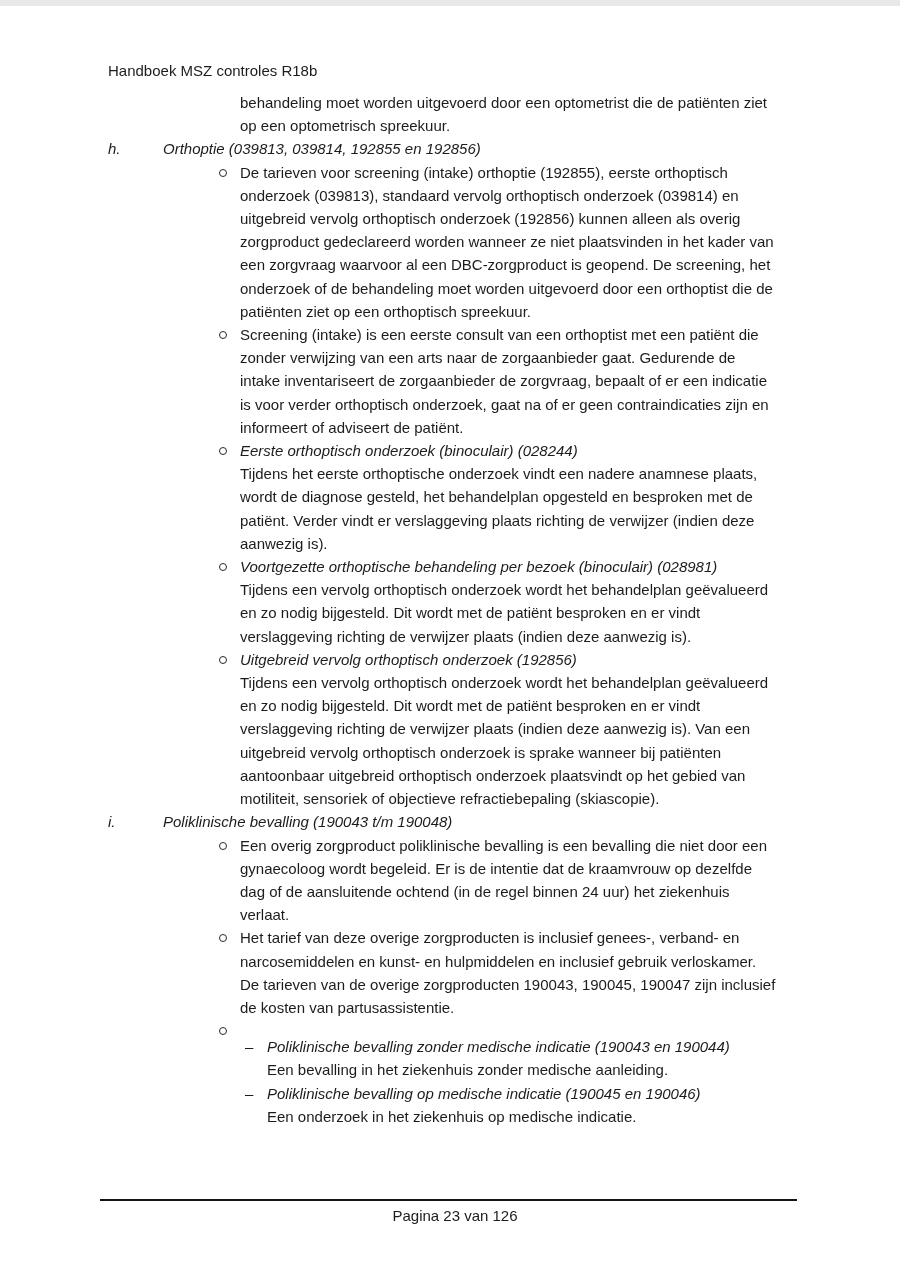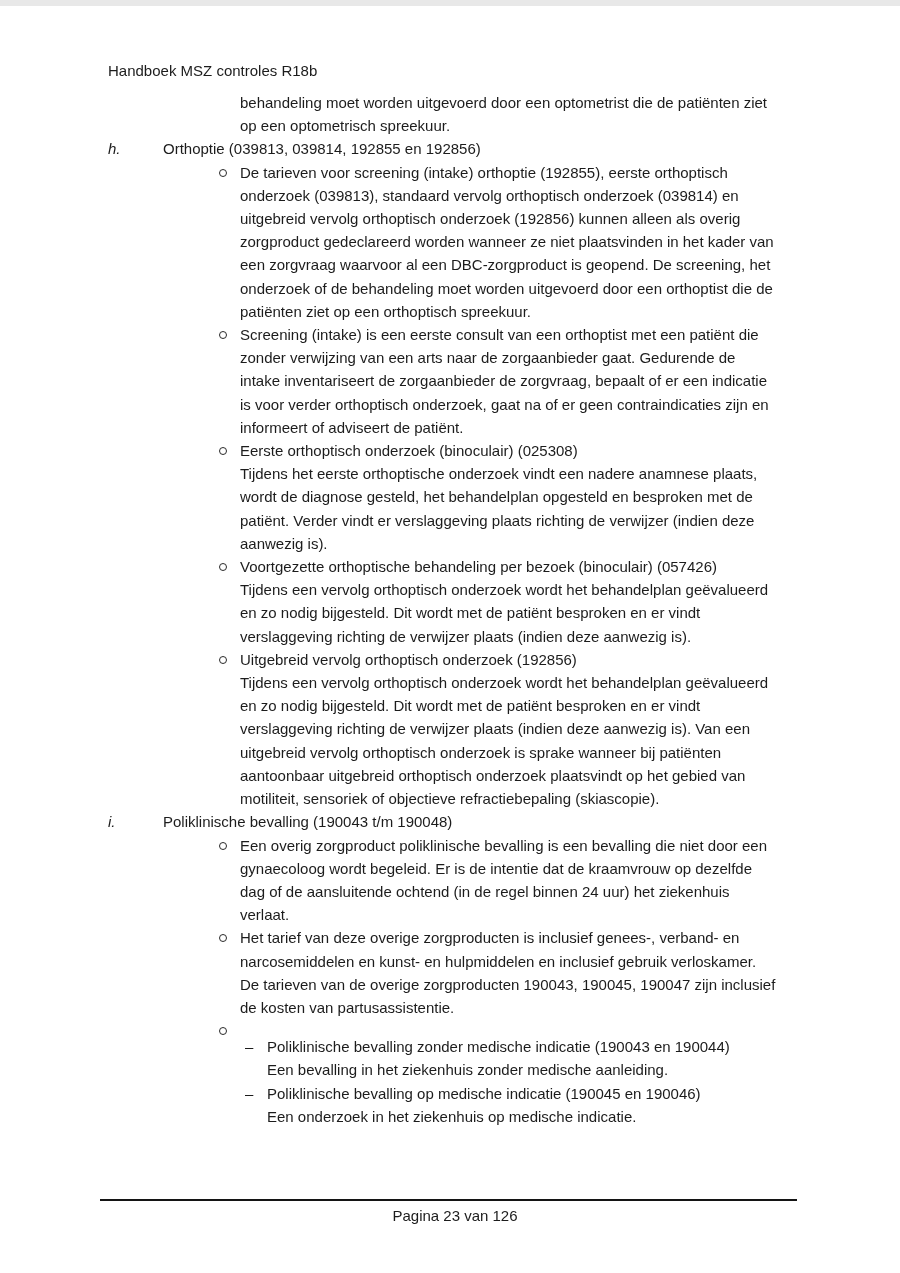--- a/index.html
+++ b/index.html
@@ -17,21 +17,21 @@
   .doc-header {
     position:absolute; left:108px; top:53px;
     font-size:15px;
   }
   .content {
     position:absolute; left:0; top:85px; width:779px;
   }
   .row { display:flex; align-items:flex-start; }
   .row.paragraph .text { margin-left:240px; width:553px; }
   .letter { margin-left:108px; width:55px; font-style:italic; flex:0 0 auto; }
-  .ititle { }
+  .ititle { font-style:italic; }
   .row.bullet { margin-left:219px; }
   .bmark { width:21px; flex:0 0 auto; display:flex; }
   .circle {
     width:6px; height:6px;
     border:1.4px solid #2a2a2a;
     border-radius:50%;
     margin-top:8px;
   }
   .row.bullet .body { width:553px; }
   .row.dash { margin-left:245px; }
@@ -74,30 +74,30 @@
         </span>
         <div class="body">
           <div class="text">Screening (intake) is een eerste consult van een orthoptist met een patiënt die zonder verwijzing van een arts naar de zorgaanbieder gaat. Gedurende de intake inventariseert de zorgaanbieder de zorgvraag, bepaalt of er een indicatie is voor verder orthoptisch onderzoek, gaat na of er geen contraindicaties zijn en informeert of adviseert de patiënt.</div>
         </div>
       </div>
       <div class="row bullet">
         <span class="bmark">
           <span class="circle"></span>
         </span>
         <div class="body">
-          <div class="ititle">Eerste orthoptisch onderzoek (binoculair) (025308)</div>
+          <div class="ititle">Eerste orthoptisch onderzoek (binoculair) (028244)</div>
           <div class="text">Tijdens het eerste orthoptische onderzoek vindt een nadere anamnese plaats, wordt de diagnose gesteld, het behandelplan opgesteld en besproken met de patiënt. Verder vindt er verslaggeving plaats richting de verwijzer (indien deze aanwezig is).</div>
         </div>
       </div>
       <div class="row bullet">
         <span class="bmark">
           <span class="circle"></span>
         </span>
         <div class="body">
-          <div class="ititle">Voortgezette orthoptische behandeling per bezoek (binoculair) (057426)</div>
+          <div class="ititle">Voortgezette orthoptische behandeling per bezoek (binoculair) (028981)</div>
           <div class="text">Tijdens een vervolg orthoptisch onderzoek wordt het behandelplan geëvalueerd en zo nodig bijgesteld. Dit wordt met de patiënt besproken en er vindt verslaggeving richting de verwijzer plaats (indien deze aanwezig is).</div>
         </div>
       </div>
       <div class="row bullet">
         <span class="bmark">
           <span class="circle"></span>
         </span>
         <div class="body">
           <div class="ititle">Uitgebreid vervolg orthoptisch onderzoek (192856)</div>
           <div class="text">Tijdens een vervolg orthoptisch onderzoek wordt het behandelplan geëvalueerd en zo nodig bijgesteld. Dit wordt met de patiënt besproken en er vindt verslaggeving richting de verwijzer plaats (indien deze aanwezig is). Van een uitgebreid vervolg orthoptisch onderzoek is sprake wanneer bij patiënten aantoonbaar uitgebreid orthoptisch onderzoek plaatsvindt op het gebied van motiliteit, sensoriek of objectieve refractiebepaling (skiascopie).</div>

